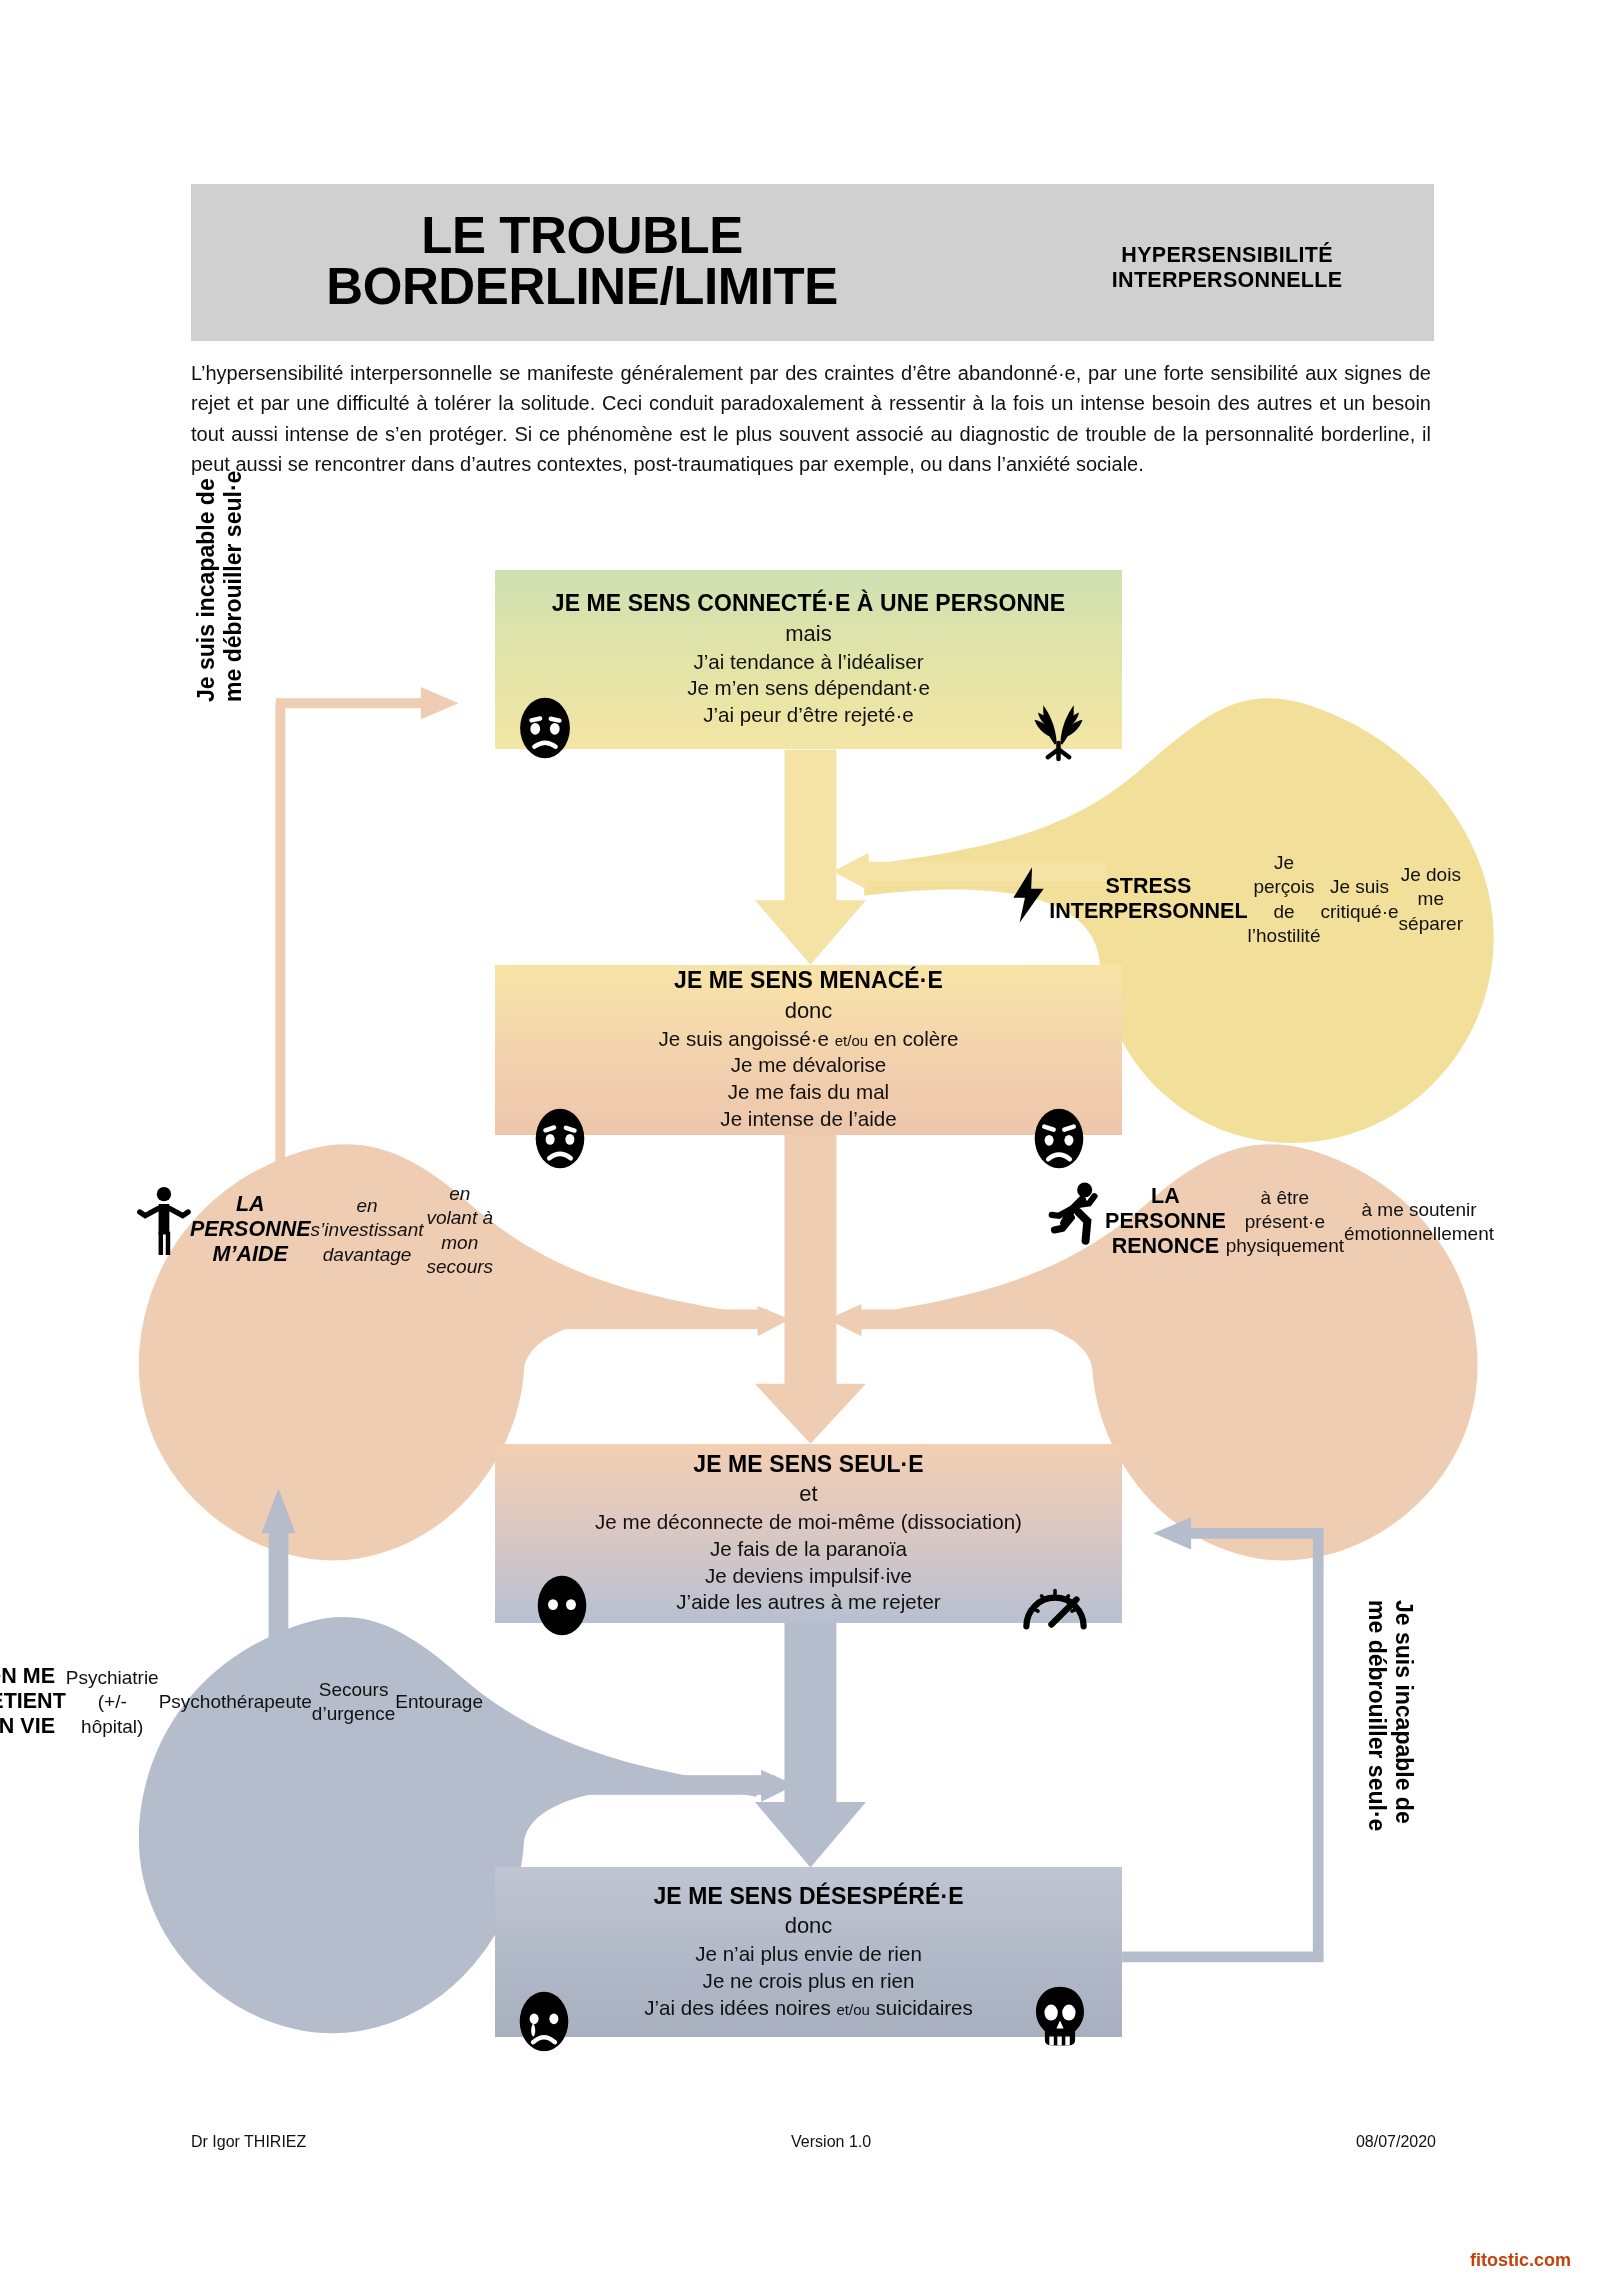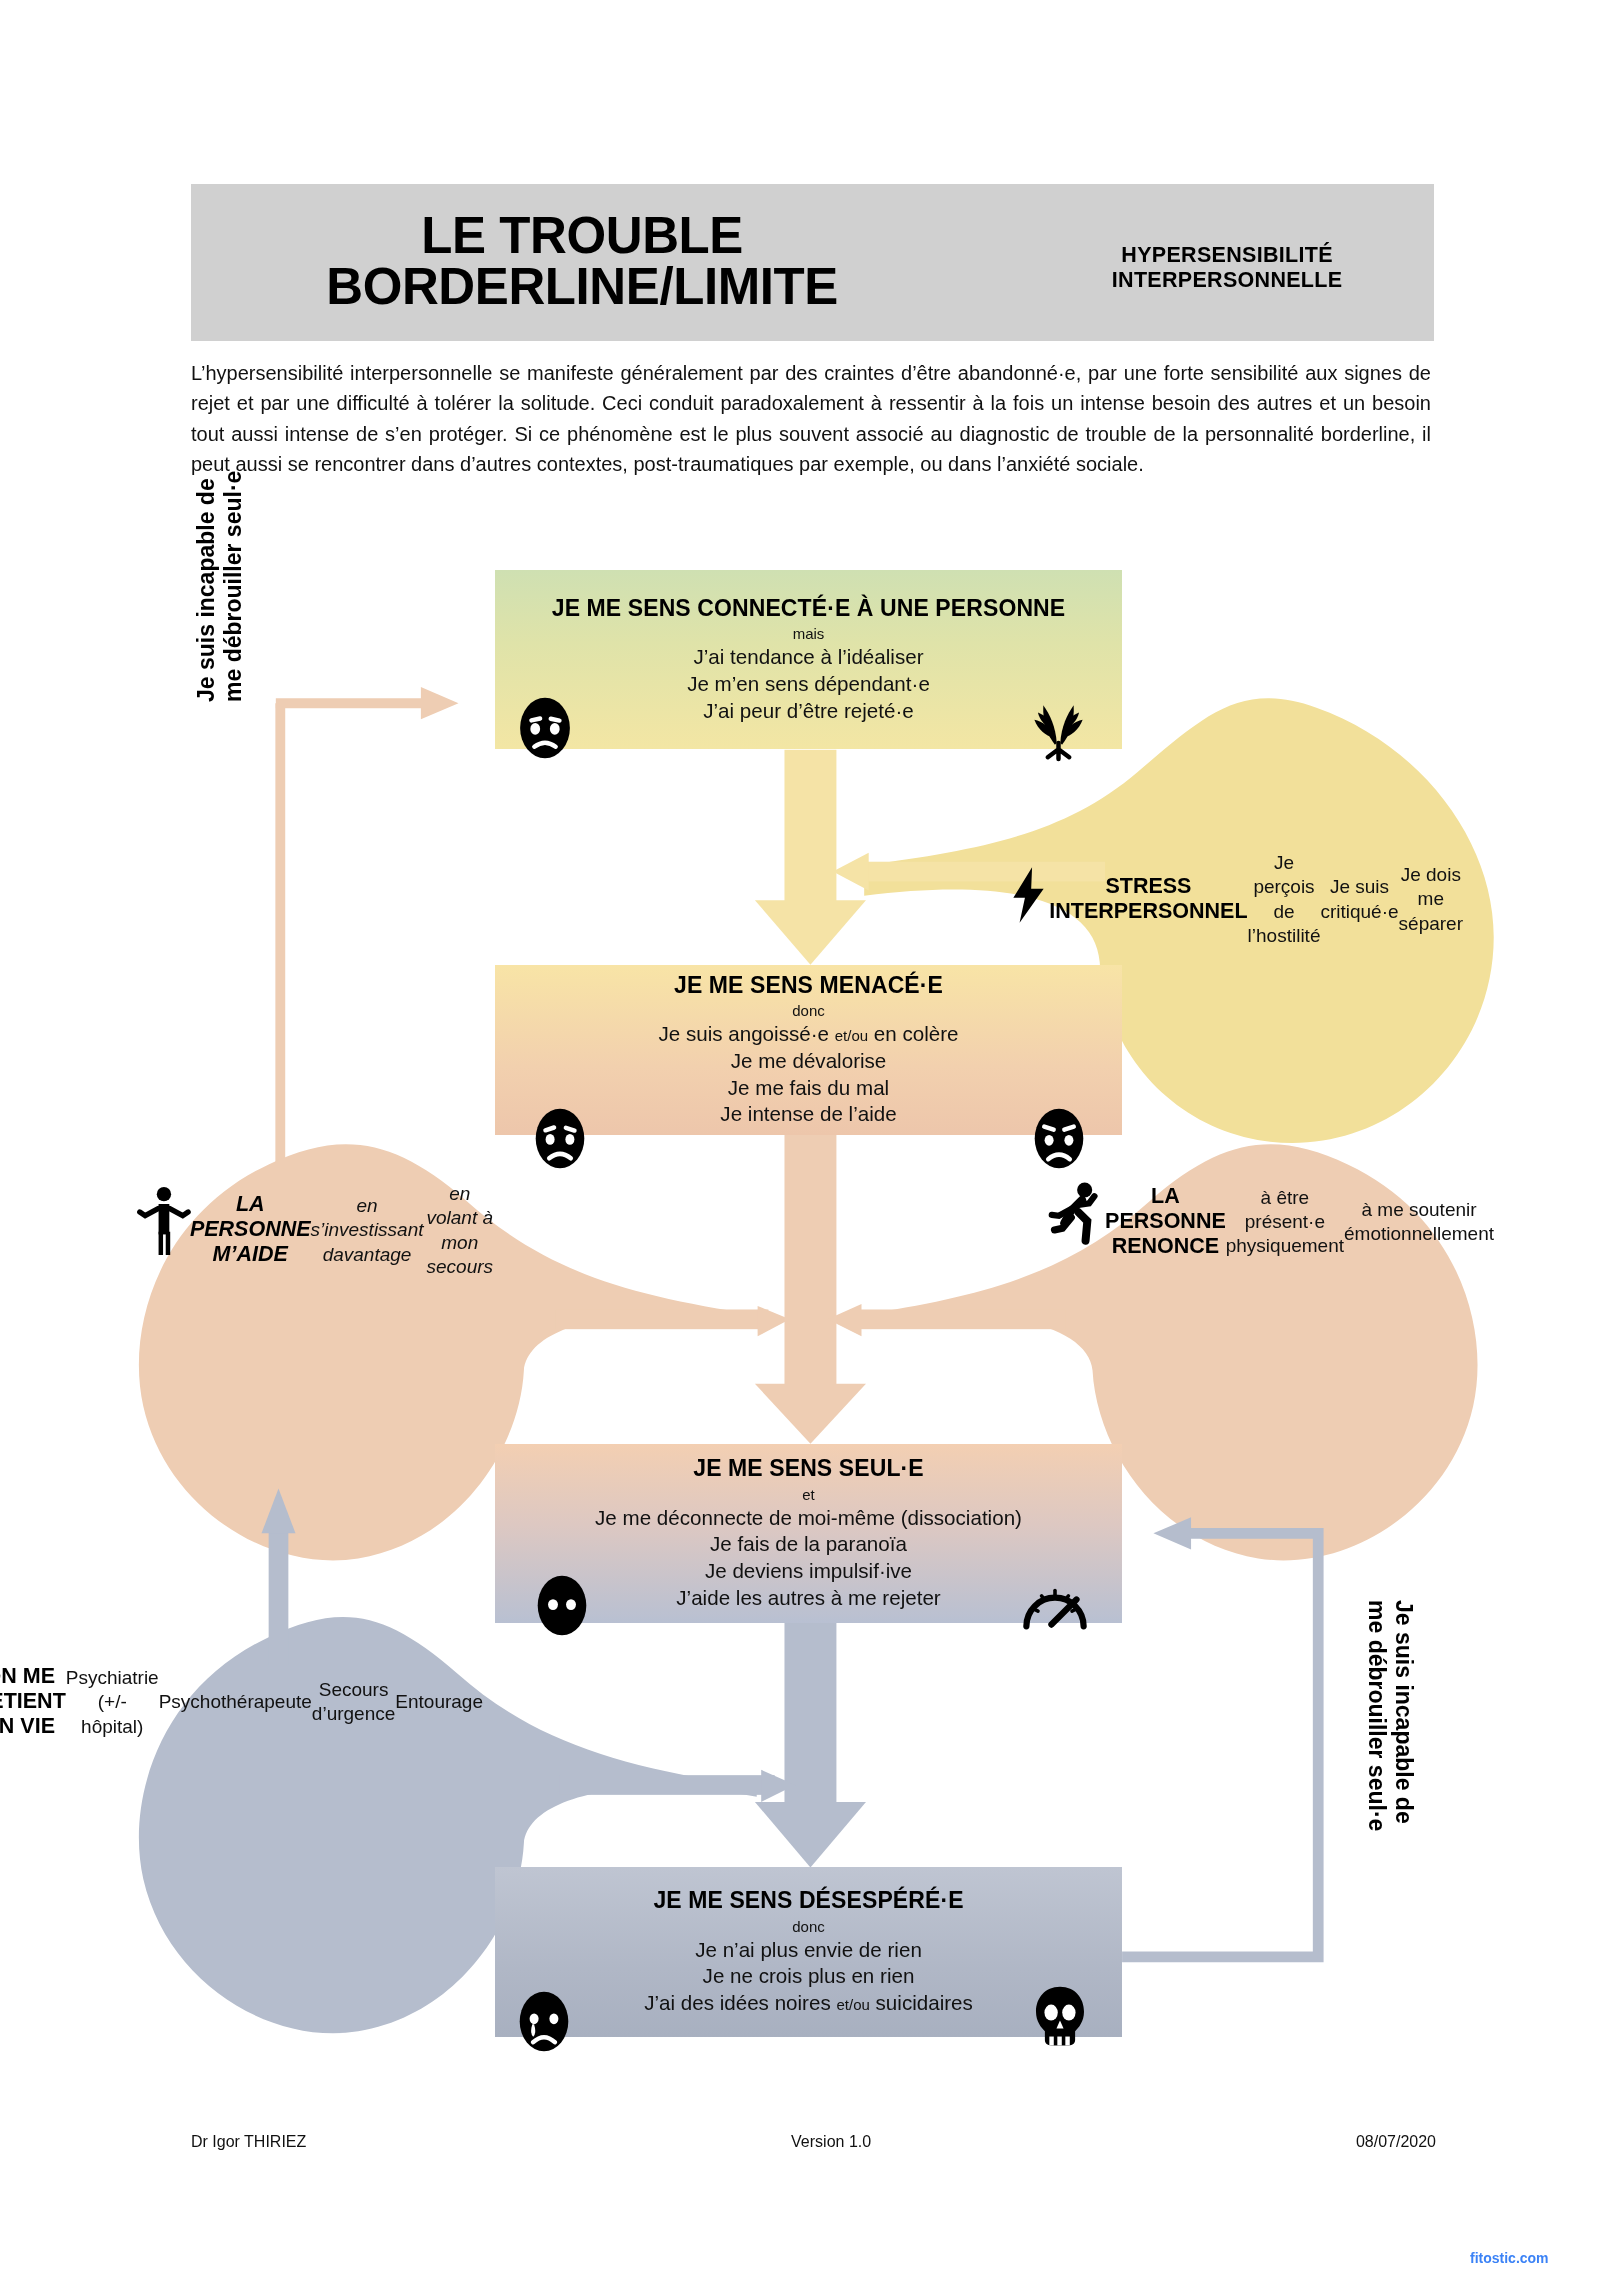--- a/index.html
+++ b/index.html
@@ -34,21 +34,21 @@
   .box{
     width:627px;left:495px;
     display:flex;align-items:center;justify-content:center;
     box-sizing:border-box;
   }
   .box-inner{width:100%;text-align:center;padding:0 7.2px;}
   .box-title{
     font-size:23px;font-weight:bold;letter-spacing:0.1px;
     margin-bottom:3.6px;color:#000;
   }
-  .box-conn{font-size:15px;margin-bottom:1.8px;color:#111;}
+  .box-conn{font-size:22px;margin-bottom:1.8px;color:#111;}
   .box-line{font-size:20.6px;line-height:1.30;color:#111;}
   .box-line .sm{font-size:15px;}
 
   #box-connecte{top:570px;height:179px;
     background:linear-gradient(to bottom,#cfe0b2 0%,#dfe3a9 40%,#f3e6a4 100%);}
   #box-menace{top:965px;height:170px;
     background:linear-gradient(to bottom,#f8e4a6 0%,#f2d0ae 60%,#edc6ab 100%);}
   #box-seul{top:1444px;height:179px;
     background:linear-gradient(to bottom,#f3cfb2 0%,#ddc8c2 45%,#b8c0d2 100%);}
   #box-desespere{top:1867px;height:170px;
@@ -69,21 +69,21 @@
   .vlabel{
     position:absolute;font-size:23px;font-weight:bold;line-height:1.18;
     white-space:nowrap;color:#000;
   }
   #vlabel-left{left:193px;top:702px;transform:rotate(-90deg);transform-origin:left top;}
   #vlabel-right{left:1417px;top:1600px;transform:rotate(90deg);transform-origin:left top;}
 
   
   #footer{left:191px;top:2133px;width:1245px;display:flex;
     justify-content:space-between;font-size:16px;color:#111;}
-  #watermark{left:1470px;top:2250px;font-size:14px;font-weight:bold;color:#3b82f6;}
+  #watermark{left:1470px;top:2250px;font-size:18px;font-weight:bold;color:#c2410c;}
 
   svg{display:block;overflow:visible;}
 </style>
 </head>
 <body>
 
 <div class="stage">
 
   <div class="abs" id="header-band">
     <div id="main-title">LE TROUBLE BORDERLINE/LIMITE</div>

